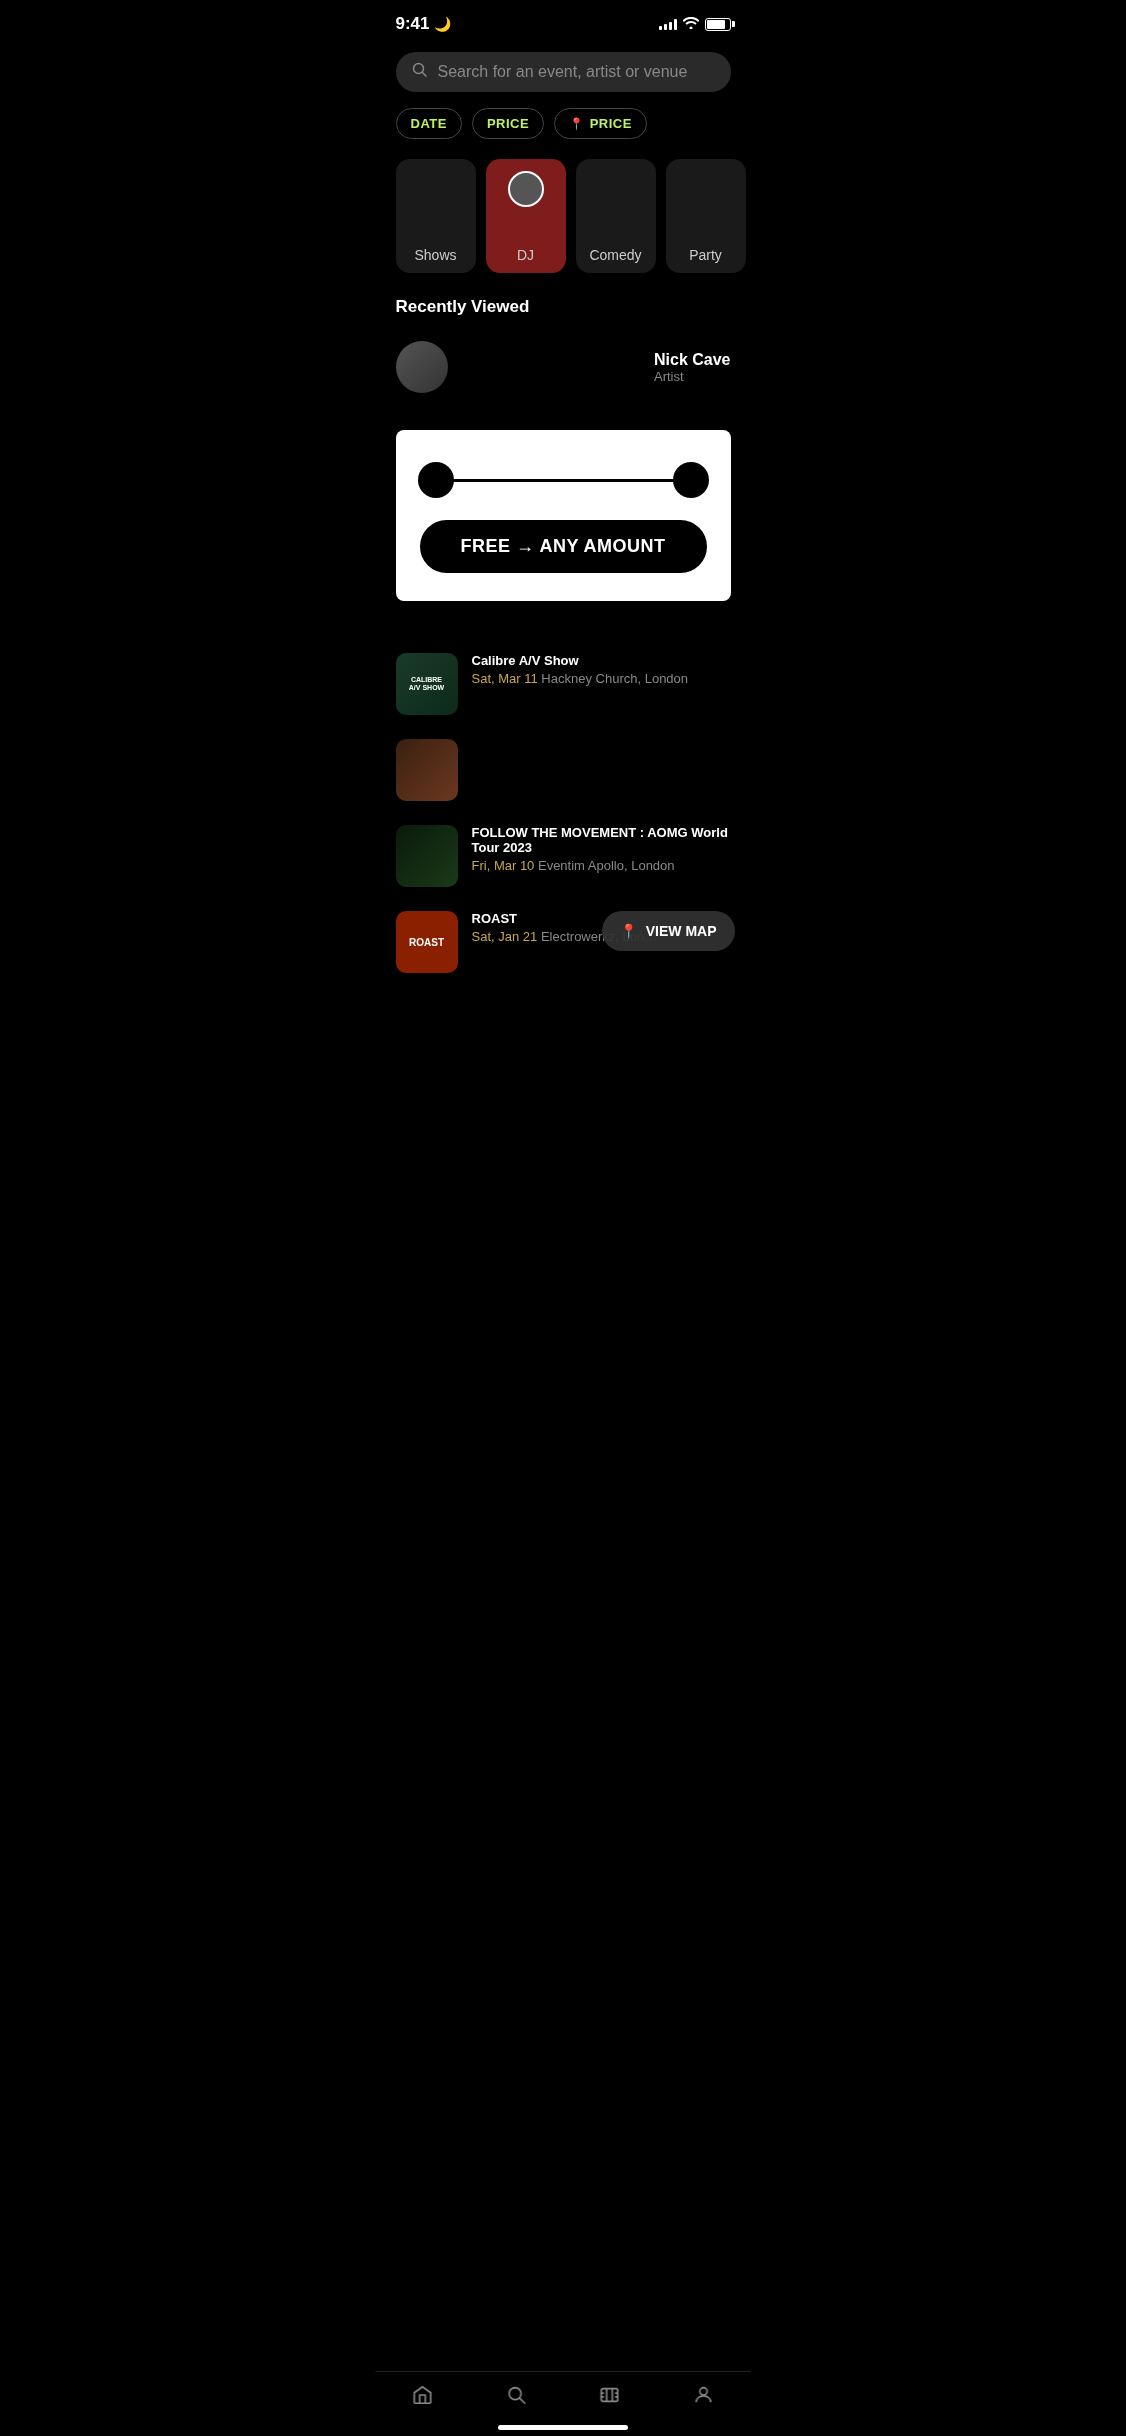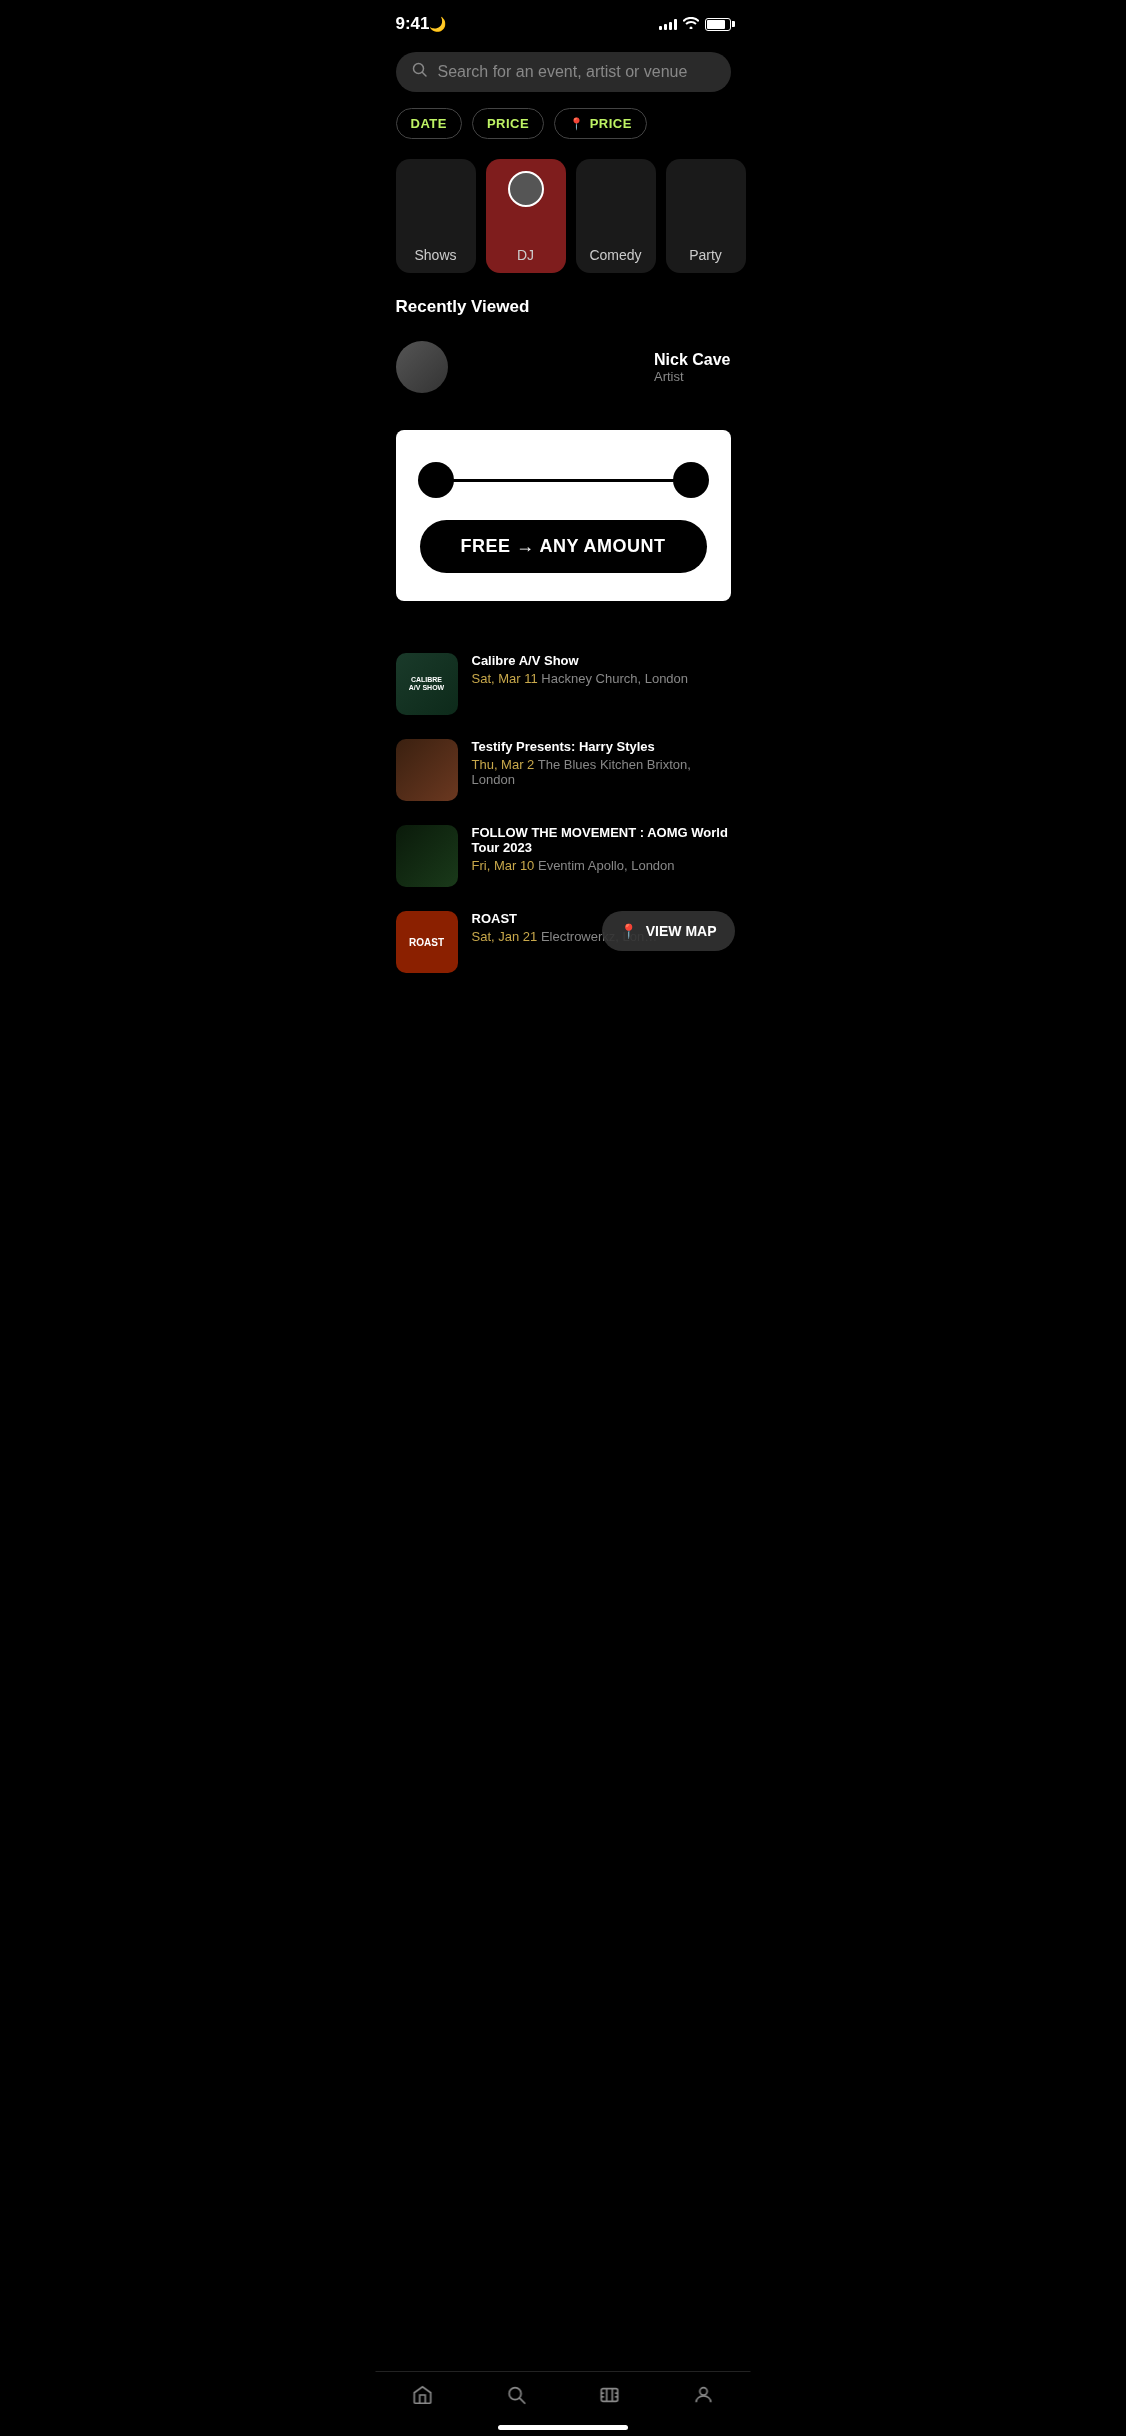--- a/index.html
+++ b/index.html
@@ -384,21 +384,21 @@
 
     
     .moon-icon {
       font-size: 14px;
     }
   </style>
 </head>
 <body>
 
 <div class="status-bar">
-  <div style="display:flex;align-items:center;">
+  <div style="display:flex;align-items:center;gap:5px;">
     <span class="status-time">9:41</span>
     <span class="moon-icon">🌙</span>
   </div>
   <div class="status-icons">
     <div class="signal-bars">
       <div class="signal-bar" style="height:4px;"></div>
       <div class="signal-bar" style="height:6px;"></div>
       <div class="signal-bar" style="height:8px;"></div>
       <div class="signal-bar" style="height:11px;"></div>
     </div>
@@ -490,24 +490,20 @@
     </div>
     <div class="event-info">
       <div class="event-name">Calibre A/V Show</div>
       <div class="event-date-venue"><span class="event-date">Sat, Mar 11</span> <span>Hackney Church, London</span></div>
     </div>
   </div>
 
   <div class="event-item">
     <div class="event-thumb">
       <div class="thumb-testify"></div>
-    </div>
-    <div class="event-info">
-      <div class="event-name">Testify Presents: Harry Styles</div>
-      <div class="event-date-venue"><span class="event-date">Thu, Mar 2</span> <span>The Blues Kitchen Brixton, London</span></div>
     </div>
   </div>
 
   <div class="event-item">
     <div class="event-thumb">
       <div class="thumb-follow"></div>
     </div>
     <div class="event-info">
       <div class="event-name">FOLLOW THE MOVEMENT : AOMG World Tour 2023</div>
       <div class="event-date-venue"><span class="event-date">Fri, Mar 10</span> <span>Eventim Apollo, London</span></div>

